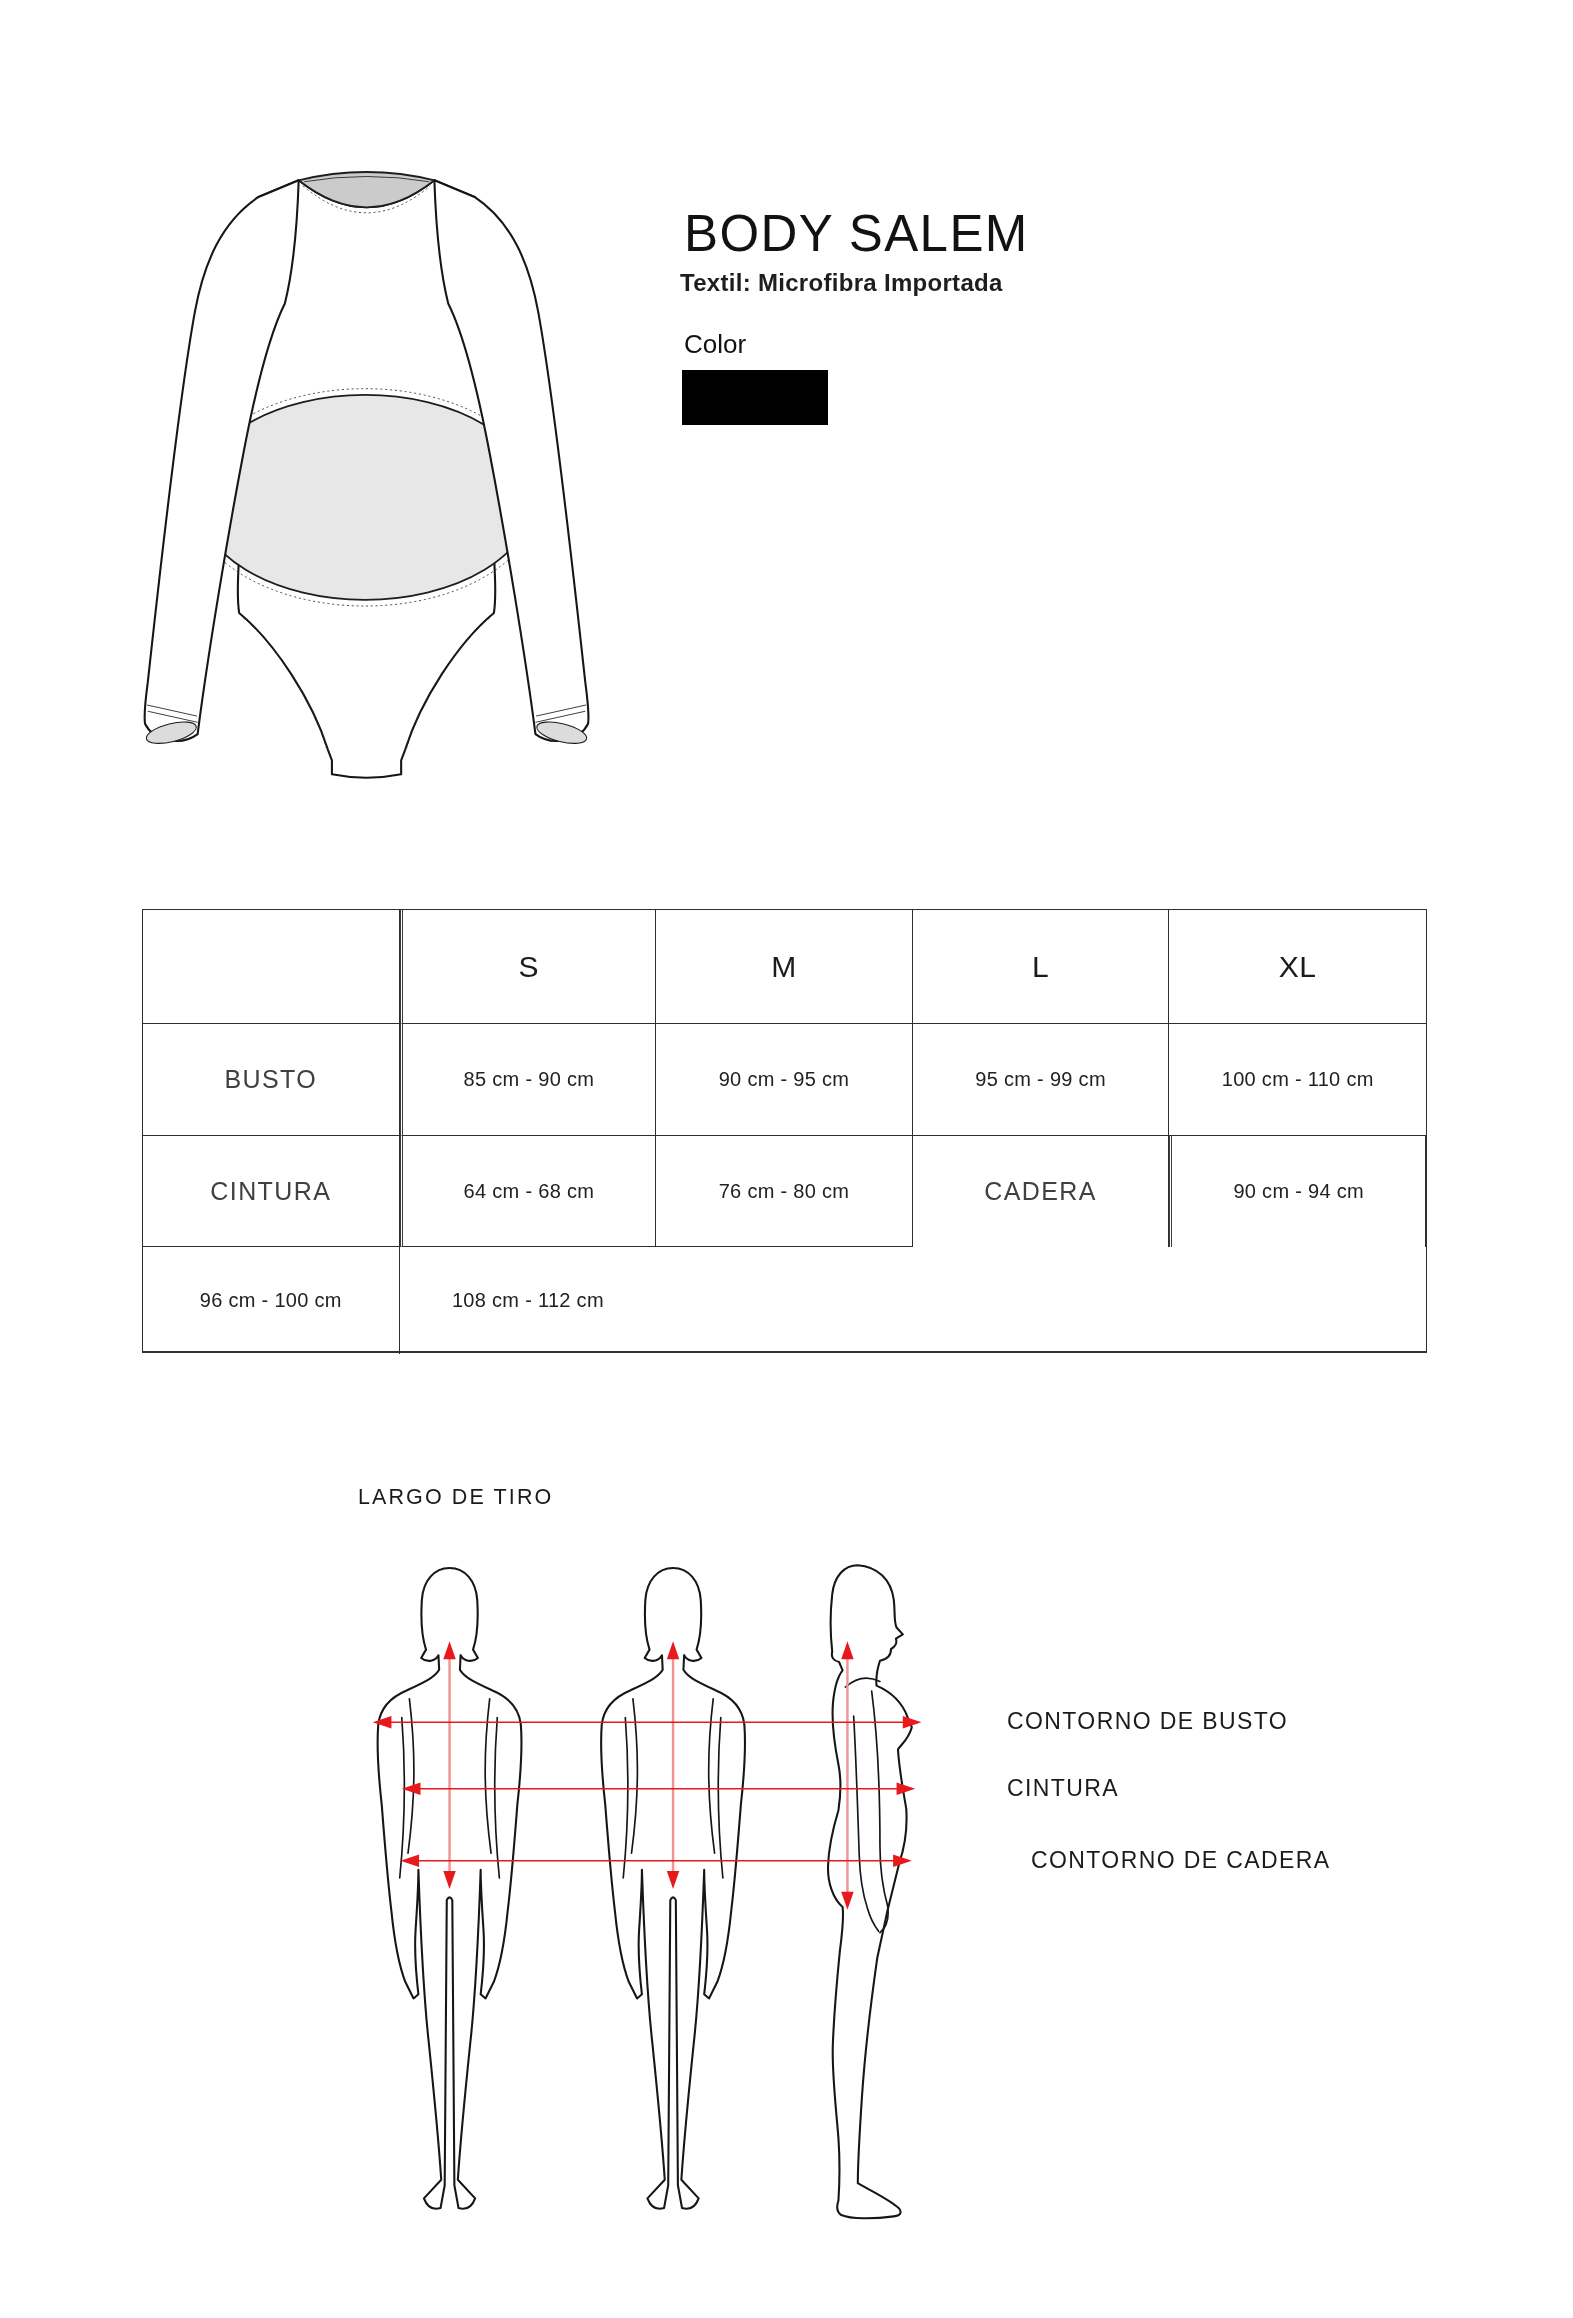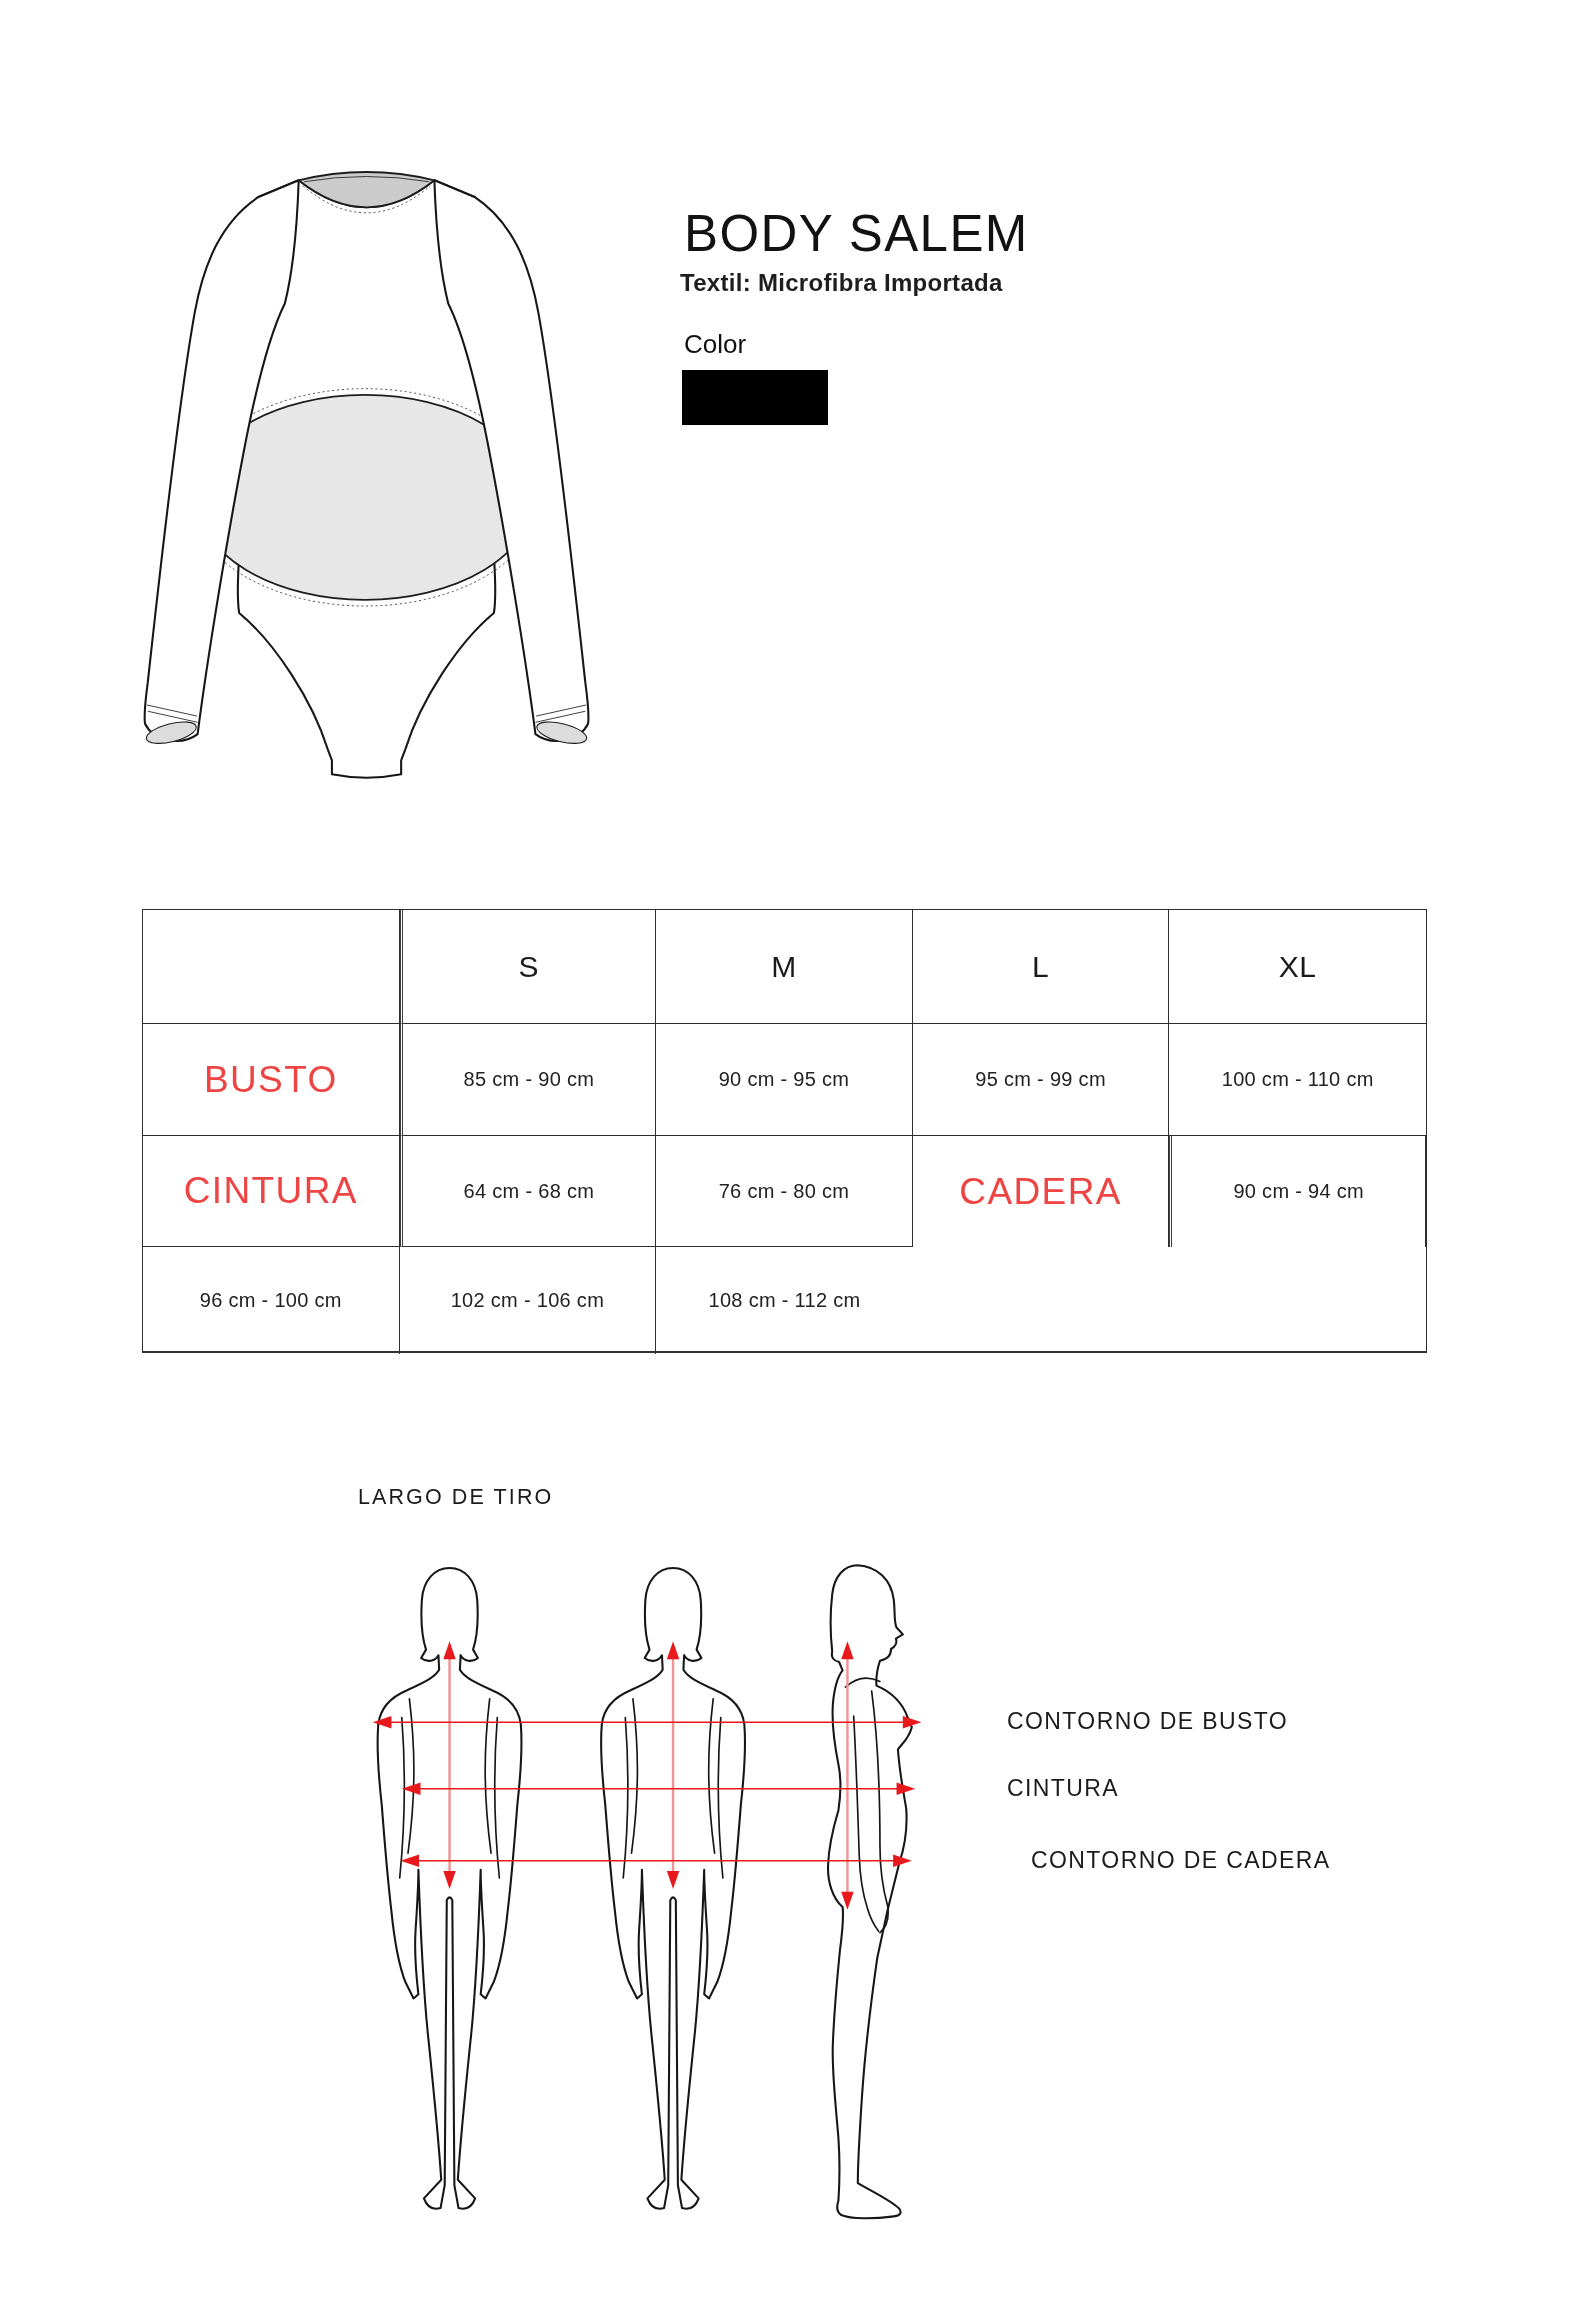--- a/index.html
+++ b/index.html
@@ -15,21 +15,21 @@
   
   .size-table{left:142px;top:909px;width:1285px;height:444px;display:grid;
     grid-template-columns:repeat(5,1fr);grid-template-rows:114px 112px 111px 107px;
     border:1.4px solid #2e2e2e;border-bottom:2.8px solid #333;box-sizing:border-box;}
   .cell{display:flex;align-items:center;justify-content:center;
     border-right:1.4px solid #2e2e2e;border-bottom:1.4px solid #2e2e2e;box-sizing:border-box;}
   .cell.last-col{border-right:none;}
   .cell.last-row{border-bottom:none;}
   .cell.sep{border-left:3.5px double #3d3d3d;}
   .col-head{font-size:30px;letter-spacing:0.7px;color:#1b1b1b;}
-  .row-label{font-size:37px;letter-spacing:1.4px;color:#ef4444;}
+  .row-label{font-size:25px;letter-spacing:1.4px;color:#404040;}
   .val{font-size:20px;letter-spacing:0.3px;color:#222;}
 
   
   .largo{left:358px;top:1485px;font-size:21.5px;letter-spacing:2.1px;color:#1b1b1b;}
   .mlabel{left:1007px;font-size:23px;letter-spacing:1.4px;color:#1b1b1b;}
   .mlabel.busto{top:1708px;}
   .mlabel.cintura{top:1775px;}
   .mlabel.cadera{top:1847px;margin-left:24px;}
 
   svg{display:block;overflow:visible;}
@@ -95,21 +95,20 @@
   <div class="cell val">95 cm - 99 cm</div>
   <div class="cell val last-col">100 cm - 110 cm</div>
 
   <div class="cell row-label">CINTURA</div>
   <div class="cell sep val">64 cm - 68 cm</div>
   <div class="cell val">76 cm - 80 cm</div>
 
   <div class="cell row-label last-row">CADERA</div>
   <div class="cell sep val last-row">90 cm - 94 cm</div>
   <div class="cell val last-row">96 cm - 100 cm</div>
-  <div class="cell val last-row">102 cm - 106 cm</div>
   <div class="cell val last-col last-row">108 cm - 112 cm</div>
 </div>
 
 <div class="abs largo">LARGO DE TIRO</div>
 
 <svg class="abs" style="left:311px;top:1550px" width="803" height="692" viewBox="450 2240 1160 1000">
   <defs>
     <g id="frontfig">
 
       <path class="outline" d="M 650,2266

